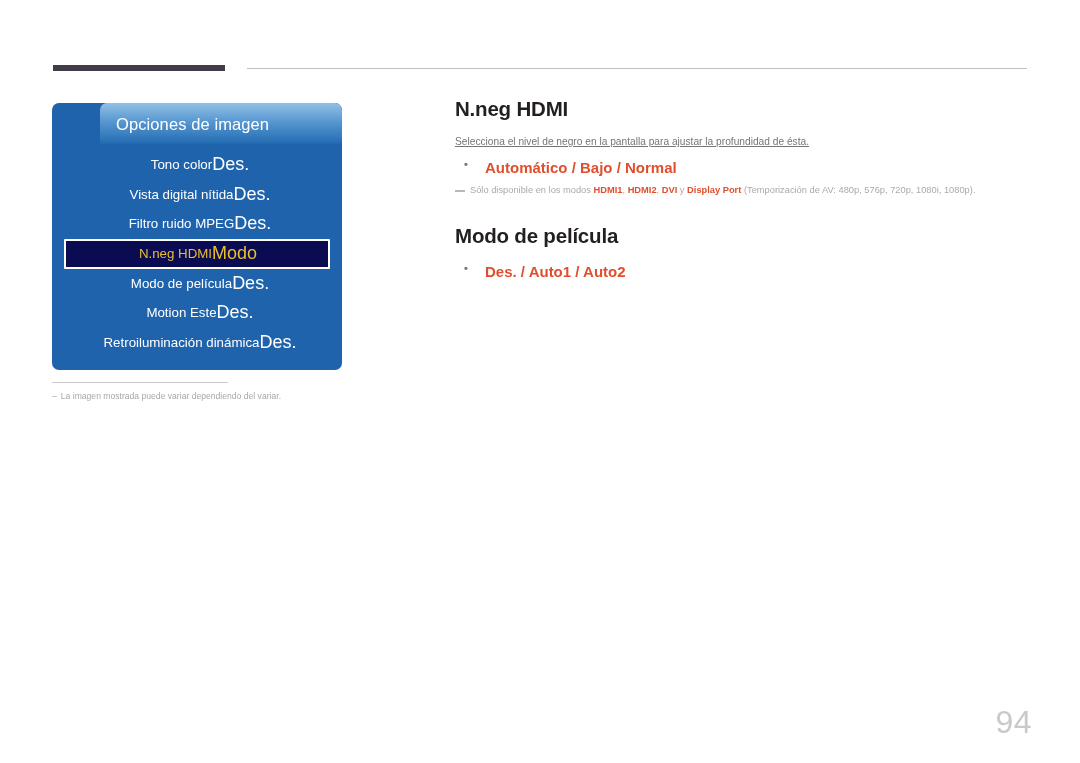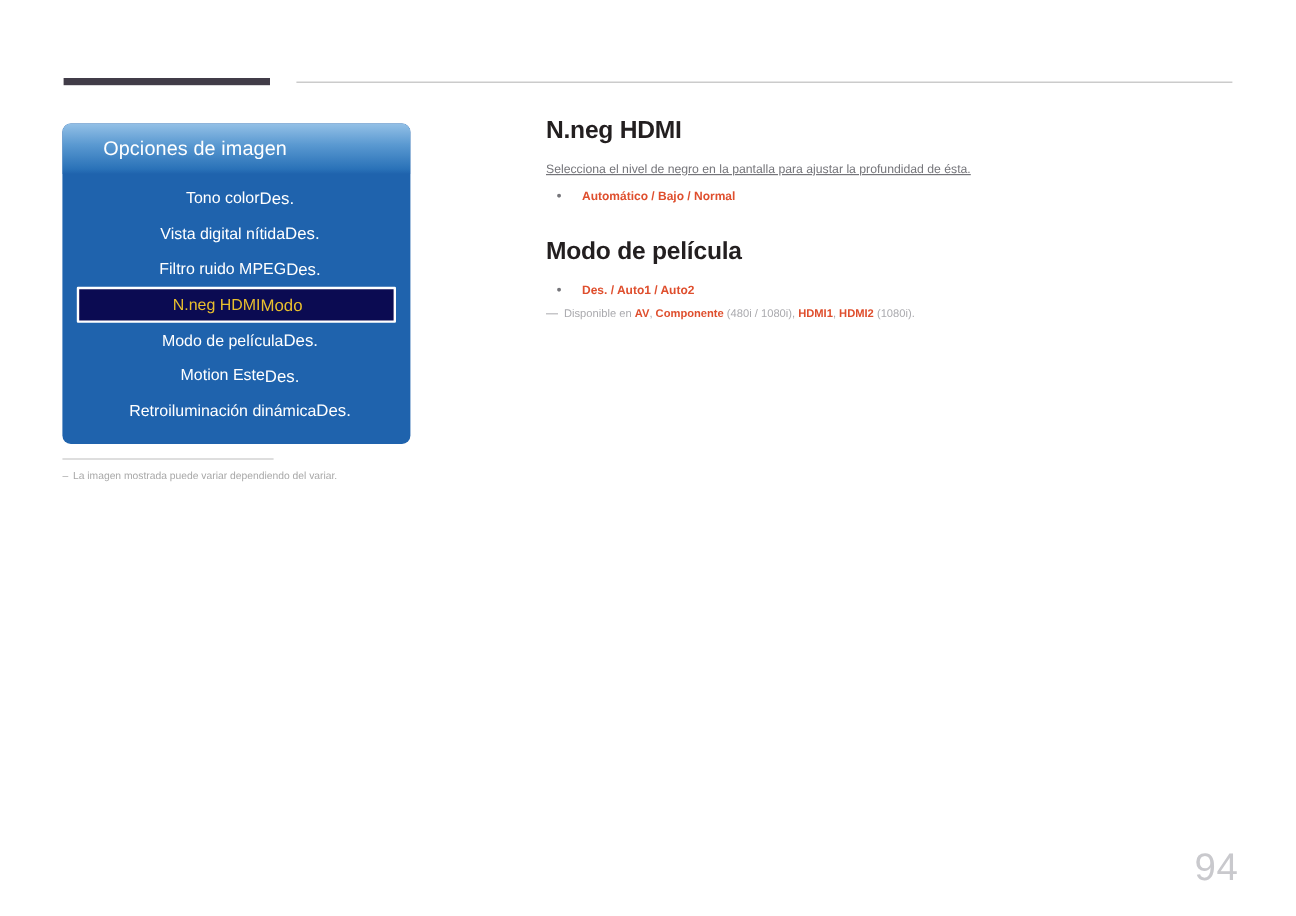--- a/index.html
+++ b/index.html
@@ -51,22 +51,23 @@
     background: #1f63ad;
     overflow: hidden;
     box-shadow: 0 0 0 0 transparent;
   }
   .osd-title {
     height: 42px;
     background: linear-gradient(to bottom, #93c0e6 0%, #5a99d1 42%, #2a72b8 90%, #1f63ad 100%);
     border-radius: 7px 7px 0 0;
     display: flex;
     align-items: center;
-    padding-left: 34px;
+    padding-left: 16px;
     box-sizing: border-box;
+    margin-left: 48px;
   }
   .osd-title-text {
     color: #ffffff;
     font-size: 16.5px;
     letter-spacing: 0.1px;
   }
   .osd-list {
     padding: 5px 0 0 0;
   }
   .osd-row {
@@ -78,21 +79,21 @@
     padding: 0 16px 0 22px;
     box-sizing: border-box;
   }
   .osd-row .label {
     color: #ffffff;
     font-size: 13.3px;
     white-space: nowrap;
   }
   .osd-row .value {
     color: #ffffff;
-    font-size: 14px;
+    font-size: 18px;
     white-space: nowrap;
   }
   .osd-row.selected {
     background: #0b0b52;
     border: 2px solid #ffffff;
     height: 30px;
     margin: 0 12px;
     padding: 0 6px 0 8px;
     border-radius: 1px;
     box-sizing: border-box;
@@ -152,21 +153,21 @@
   p.sec-para:last-of-type { margin-bottom: 0; }
 
   ul.opt-list {
     list-style: none;
     margin: 7px 0 5px 0;
     padding: 0;
   }
   ul.opt-list li {
     position: relative;
     padding-left: 30px;
-    font-size: 10px;
+    font-size: 15px;
     font-weight: bold;
     color: #df4f2e;
     line-height: 1.5;
   }
   ul.opt-list li::before {
     content: "\2022";
     position: absolute;
     left: 9px;
     top: -1px;
     color: #75757a;
@@ -256,23 +257,23 @@
   </div>
 </div>
 
 <div class="content" id="content-column">
     <div class="section">
       <h2 class="sec-title">N.neg HDMI</h2>
       <p class="sec-para">Selecciona el nivel de negro en la pantalla para ajustar la profundidad de ésta.</p>
       <ul class="opt-list">
         <li>Automático / Bajo / Normal</li>
       </ul>
+      <div class="footnote"><span>Sólo disponible en los modos </span><b>HDMI1</b><span>, </span><b>HDMI2</b><span>, </span><b>DVI</b><span> y </span><b>Display Port</b><span> (Temporización de AV: 480p, 576p, 720p, 1080i, 1080p).</span></div>
     </div>
     <div class="section">
       <h2 class="sec-title">Modo de película</h2>
       <ul class="opt-list">
         <li>Des. / Auto1 / Auto2</li>
       </ul>
-      <div class="footnote"><span>Disponible en </span><b>AV</b><span>, </span><b>Componente</b><span> (480i / 1080i), </span><b>HDMI1</b><span>, </span><b>HDMI2</b><span> (1080i).</span></div>
     </div>
   </div>
 
 <div class="page-number">94</div>
 
 </body></html>

